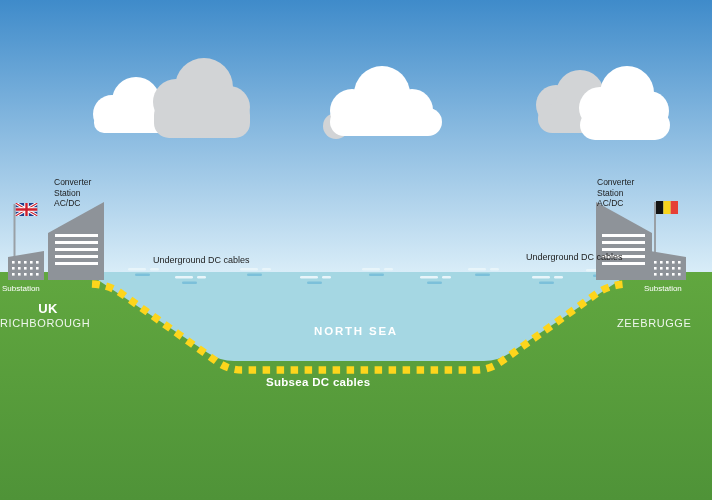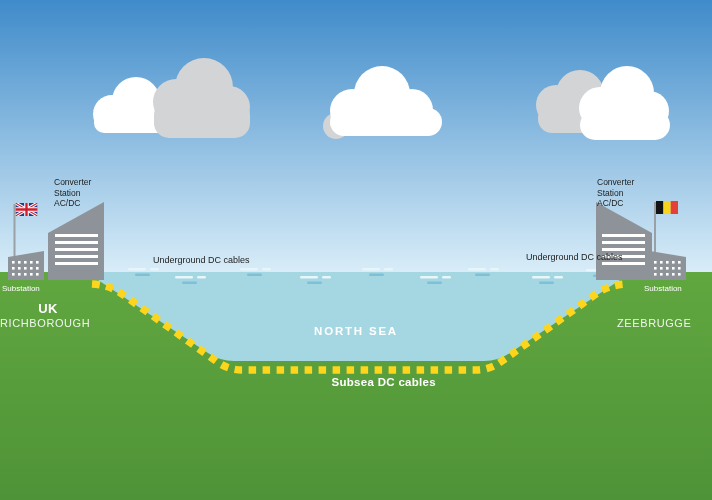--- a/index.html
+++ b/index.html
@@ -7,21 +7,21 @@
   body { font-family:"Liberation Sans", sans-serif; background:#ffffff; }
   .scene { position:relative; width:712px; height:500px; overflow:hidden; }
   .scene > svg { position:absolute; left:0; top:0; }
   .lbl { position:absolute; }
   .conv { font-size:8.5px; line-height:1.25; color:#1c1c1c; white-space:pre-line; }
   .cables-dark { font-size:9px; color:#1c1c1c; white-space:nowrap;margin-left:40px; }
   .sub { font-size:8px; color:#ffffff; text-align:left; }
   .country { font-size:13px; font-weight:bold; color:#ffffff; text-align:center; letter-spacing:0.3px; }
   .site { font-size:11px; color:#eef6ec; text-align:left; letter-spacing:0.6px; }
   .sea-name { font-size:11.5px; font-weight:bold; color:#ffffff; text-align:center; letter-spacing:1.8px; }
-  .subsea { font-size:11.5px; font-weight:bold; color:#ffffff; text-align:right; letter-spacing:0.3px; }
+  .subsea { font-size:11.5px; font-weight:bold; color:#ffffff; text-align:left; letter-spacing:0.3px; }
 </style>
 </head>
 <body>
 
 <div class="scene">
   <svg width="712" height="500" viewBox="0 0 712 500">
     <defs>
       <linearGradient id="skyGrad" x1="0" y1="0" x2="0" y2="1">
         <stop offset="0" stop-color="#3f8bca"></stop>
         <stop offset="1" stop-color="#d9edf8"></stop>

